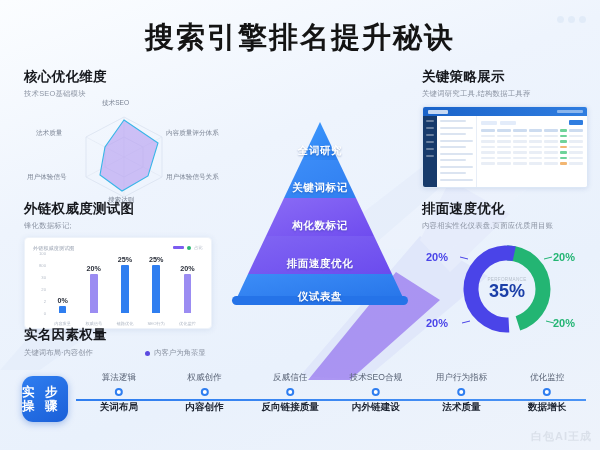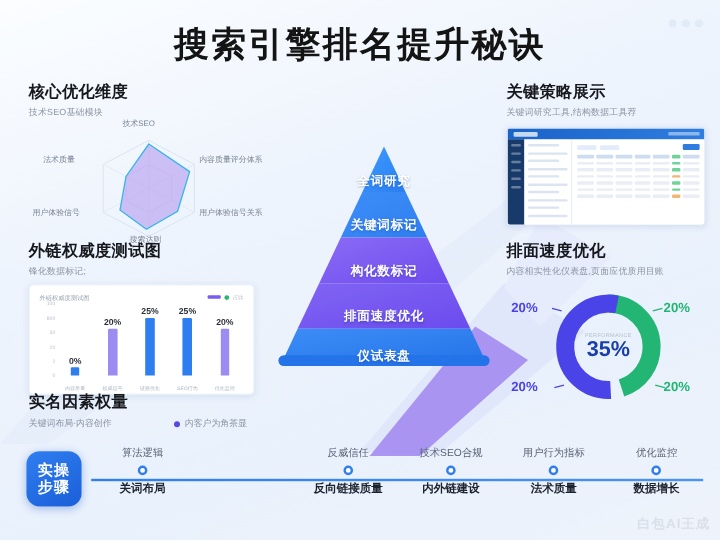--- a/index.html
+++ b/index.html
@@ -119,21 +119,21 @@
   }
   .dc-cap { font-size: 4.6px; color: #b8c0cc; letter-spacing: .3px; }
   .dc-val { font-size: 18px; font-weight: 700; color: #1b3fa8; line-height: 1.05; }
 
   
   .p-flow { position: absolute; left: 22px; top: 372px; right: 10px; height: 62px; }
   .flow-badge {
     position: absolute; left: 0; top: 4px; width: 46px; height: 46px; border-radius: 11px;
     background: linear-gradient(150deg,#2f7ef0,#1a5fd8);
     color: #fff; font-weight: 700; font-size: 12.5px; line-height: 14px;
-    display: flex; flex-direction: column; align-items: center; justify-content: center;
+    display: flex; flex-direction: row; align-items: center; justify-content: center;
     letter-spacing: 1px; box-shadow: 0 2px 7px rgba(30,90,200,.35);
   }
   .flow-line {
     position: absolute; left: 54px; right: 4px; top: 27px; height: 2px;
     background: linear-gradient(90deg,#2f7ef0,#4a93f5);
   }
   .flow-steps { position: absolute; left: 54px; right: 0px; top: 0; height: 62px; }
   .fstep { position: absolute; transform: translateX(-50%); text-align: center; white-space: nowrap; }
   .fstep .top { font-size: 8.6px; color: #5b6577; margin-bottom: 4px; }
   .fstep .dot {
@@ -428,20 +428,25 @@
       <span>实操</span>
       <span>步骤</span>
     </div>
     <div class="flow-line"></div>
     <div class="flow-steps" id="fsteps">
         <div class="fstep" style="left: 8.33333%; top: 0px;">
           <div class="top">算法逻辑</div>
           <div class="dot"></div>
           <div class="bot">关词布局</div>
         </div>
+        <div class="fstep" style="left: 25%; top: 0px;">
+          <div class="top">权威创作</div>
+          <div class="dot"></div>
+          <div class="bot">内容创作</div>
+        </div>
         <div class="fstep" style="left: 41.6667%; top: 0px;">
           <div class="top">反威信任</div>
           <div class="dot"></div>
           <div class="bot">反向链接质量</div>
         </div>
         <div class="fstep" style="left: 58.3333%; top: 0px;">
           <div class="top">技术SEO合规</div>
           <div class="dot"></div>
           <div class="bot">内外链建设</div>
         </div>

